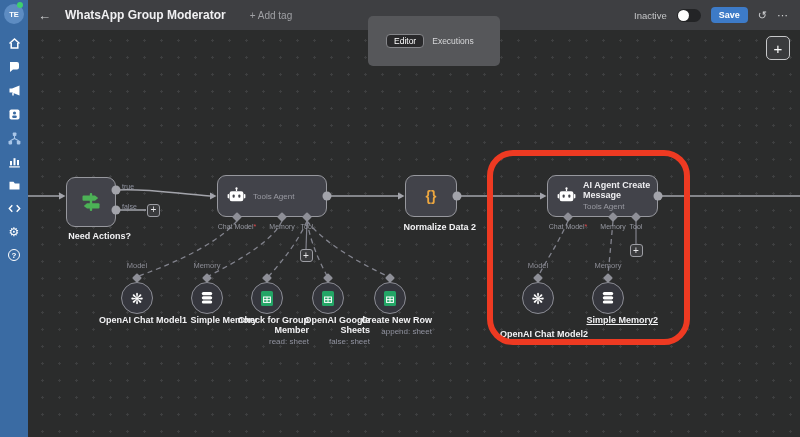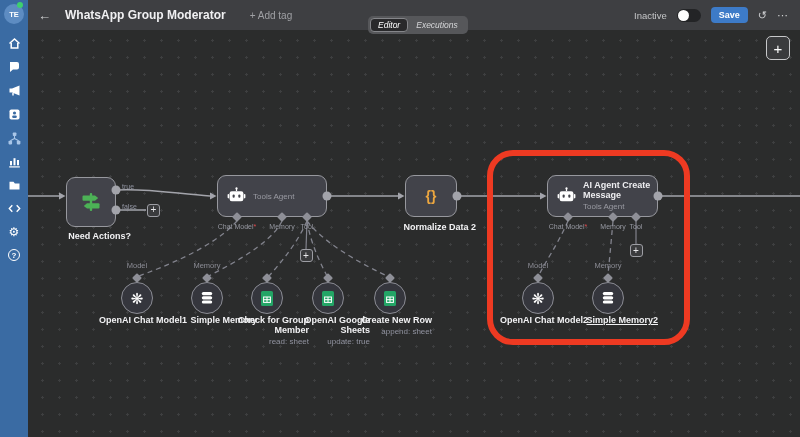--- a/index.html
+++ b/index.html
@@ -32,21 +32,21 @@
   #status-label { color:#c5c6c8; font-size:9.5px;padding-left:28px; }
   #toggle { width:24px; height:13px; border-radius:7px; background:#232426; position:relative; }
   #toggle-knob { position:absolute; left:1px; top:1px; width:11px; height:11px;
     border-radius:50%; background:#fdfdfd; }
   #save-btn { background:#3d7bc8; color:#fff; font-size:9px; font-weight:bold;
     border:none; border-radius:4px; padding:3px 8px; }
   #history-btn, #more-btn { color:#cfd0d2; font-size:11px; }
 
   
   #tabs { position:absolute; left:368px; top:16px; z-index:95; background:#56575a;
-    border-radius:5px; padding:2px; display:flex;font-style:italic; }
+    border-radius:5px; padding:18px; display:flex; }
   .tab { font-size:8.5px; padding:2px 8px; border-radius:4px; color:#d6d7d9; }
   .tab.active { background:#29292b; border:1px solid #85868a; color:#fff; padding:1px 7px; }
 
   
   #canvas { position:absolute; left:28px; top:30px; width:772px; height:407px;
     background-color:#2b2c2c;
     background-image: radial-gradient(circle, #3e3f40 1px, transparent 1.1px);
     background-size:17px 17px; background-position:6px 2px; }
   #wires { position:absolute; left:0; top:0; width:772px; height:407px; z-index:1; }
 
@@ -302,39 +302,39 @@
 
     <div class="diamond" style="left:300px; top:248px;"></div>
     <div class="circle-node" style="left:284px; top:252px;">
       <svg width="12" height="15" viewBox="0 0 12 15">
           <rect width="12" height="15" rx="1.6" fill="#23a566"></rect>
           <rect x="2.6" y="6" width="6.8" height="5.4" fill="none" stroke="#fff" stroke-width="1"></rect>
           <line x1="2.6" y1="8.7" x2="9.4" y2="8.7" stroke="#fff" stroke-width="1"></line>
           <line x1="6" y1="6" x2="6" y2="11.4" stroke="#fff" stroke-width="1"></line>
         </svg>
     </div>
-    <div class="below-label" style="left:258px; top:285px; width:84px;"><span>OpenAI Google Sheets</span><div class="sub-label">update: true</div></div>
+    <div class="below-label" style="left:258px; top:285px; width:84px;"><span>OpenAI Google Sheets</span><div class="sub-label">false: sheet</div></div>
 
     <div class="diamond" style="left:362px; top:248px;"></div>
     <div class="circle-node" style="left:346px; top:252px;">
       <svg width="12" height="15" viewBox="0 0 12 15">
           <rect width="12" height="15" rx="1.6" fill="#23a566"></rect>
           <rect x="2.6" y="6" width="6.8" height="5.4" fill="none" stroke="#fff" stroke-width="1"></rect>
           <line x1="2.6" y1="8.7" x2="9.4" y2="8.7" stroke="#fff" stroke-width="1"></line>
           <line x1="6" y1="6" x2="6" y2="11.4" stroke="#fff" stroke-width="1"></line>
         </svg>
     </div>
     <div class="below-label" style="left:320px; top:285px; width:84px;"><span>Create New Row</span><div class="sub-label">append: sheet</div></div>
 
     <div class="diamond" style="left:510px; top:248px;"></div>
     <div class="port-label" style="left:480px; top:231px; width:60px;">Model</div>
     <div class="circle-node" style="left:494px; top:252px;">
       <span class="openai-glyph">❋</span>
     </div>
-    <div class="below-label" style="left:460px; top:285px; width:100px;">OpenAI Chat Model2</div>
+    <div class="below-label" style="left:460px; top:299px; width:100px;">OpenAI Chat Model2</div>
 
     <div class="diamond" style="left:580px; top:248px;"></div>
     <div class="port-label" style="left:550px; top:231px; width:60px;">Memory</div>
     <div class="circle-node" style="left:564px; top:252px;">
       <svg width="14" height="14" viewBox="0 0 14 14">
           <rect x="1.8" y="1" width="10.4" height="3.2" rx="1.6" fill="#fff"></rect>
           <rect x="1.8" y="5.2" width="10.4" height="3.2" rx="1.6" fill="#fff"></rect>
           <rect x="1.8" y="9.4" width="10.4" height="3.2" rx="1.6" fill="#fff"></rect>
         </svg>
     </div>

